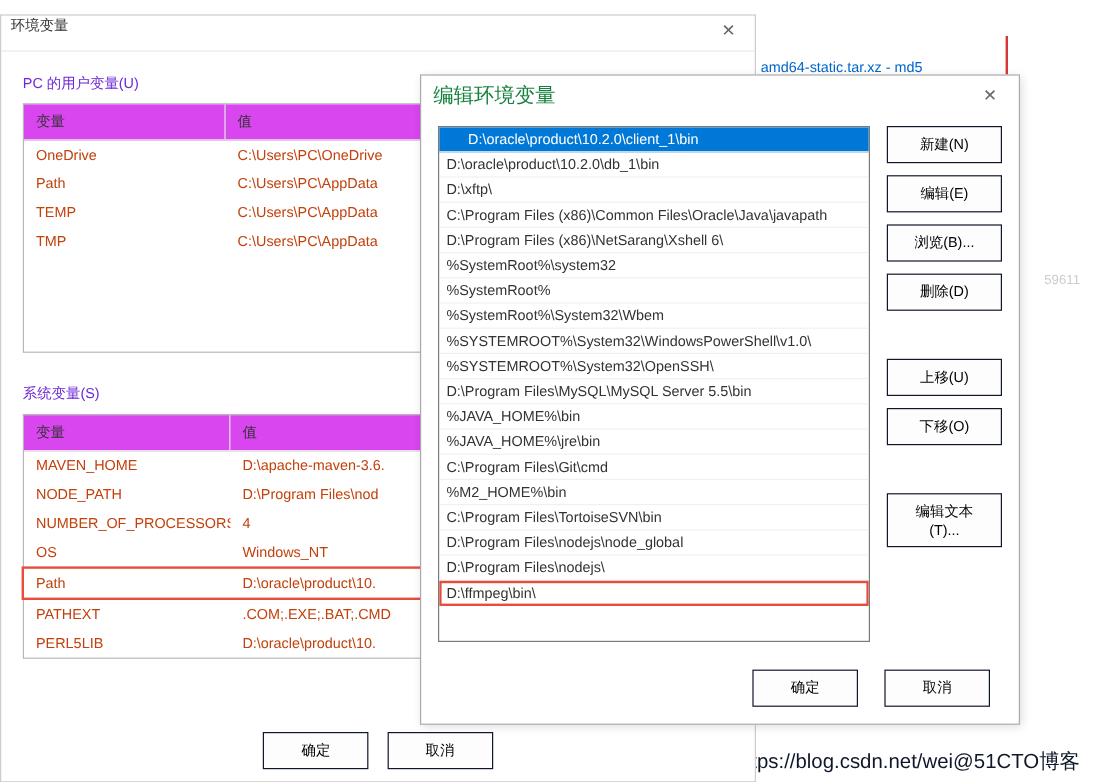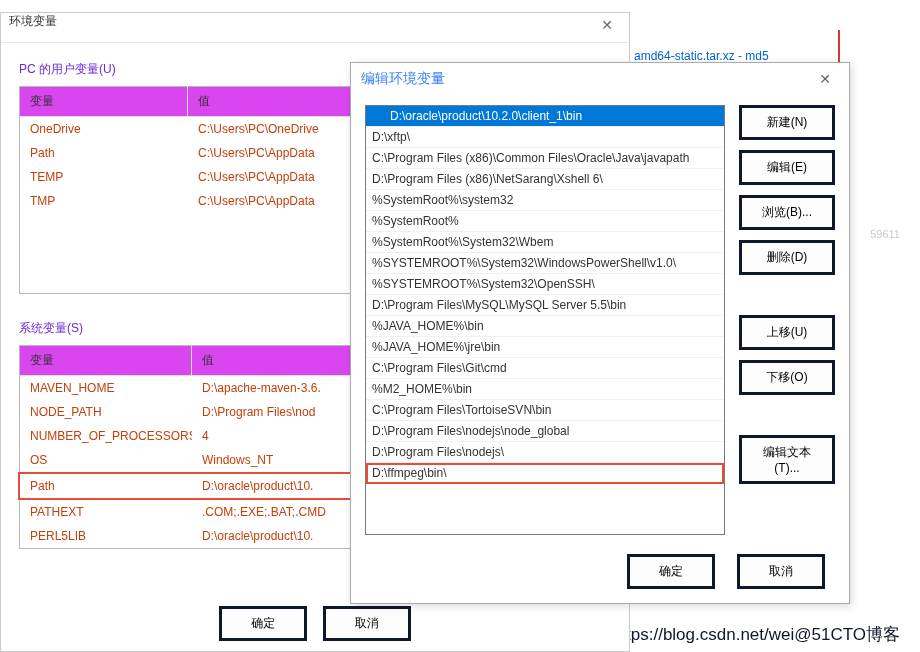--- a/index.html
+++ b/index.html
@@ -35,32 +35,32 @@
     .td-var { width: 168px; }
     .td-val { flex: 1; }
     
     .sys-table .td-var { width: 172px; }
     
     .row-highlight-red { border: 2px solid #e74c3c; margin-left: -2px; margin-right: -2px; }
     
     .dialog1-buttons { position: absolute; bottom: 10px; width: 100%; text-align: center; }
     .btn {
       display: inline-block; min-width: 88px; padding: 6px 16px; background: #fdfdfd;
-      border: 3px solid #0f172a; font-size: 12px; cursor: pointer; margin: 0 6px; text-align: center;
+      border: 1px solid #0f172a; font-size: 12px; cursor: pointer; margin: 0 6px; text-align: center;
     }
     
     .dialog2 {
       position: absolute; top: 62px; left: 350px; width: 500px; height: 542px;
       background: #fff; border: 1px solid #aaa; z-index: 2; box-shadow: 2px 2px 8px rgba(0,0,0,0.15);
     }
     .dialog2-titlebar {
       height: 32px; display: flex; align-items: center; justify-content: space-between;
       padding: 0 10px;
     }
-    .dialog2-title { font-size: 14px; color: #3b82f6; }
+    .dialog2-title { font-size: 17px; color: #15803d; }
     
     .dialog2-body { display: flex; padding: 10px 14px; gap: 14px; }
     
     .path-list {
       flex: 1; border: 1px solid #7a7a7a; background: #fff; height: 430px; overflow: hidden;
     }
     .path-item {
       padding: 3px 6px; font-size: 12px; color: #333; white-space: nowrap;
       overflow: hidden; border-bottom: 1px solid #f0f0f0; cursor: pointer;
     }
@@ -166,20 +166,21 @@
 
 <div class="dialog2">
   <div class="dialog2-titlebar">
     <span class="dialog2-title">编辑环境变量</span>
     <span class="close-x">✕</span>
   </div>
 
   <div class="dialog2-body">
     <div class="path-list" id="path-list">
         <div class="path-item selected">D:\oracle\product\10.2.0\client_1\bin</div>
+        <div class="path-item">D:\oracle\product\10.2.0\db_1\bin</div>
         <div class="path-item">D:\xftp\</div>
         <div class="path-item">C:\Program Files (x86)\Common Files\Oracle\Java\javapath</div>
         <div class="path-item">D:\Program Files (x86)\NetSarang\Xshell 6\</div>
         <div class="path-item">%SystemRoot%\system32</div>
         <div class="path-item">%SystemRoot%</div>
         <div class="path-item">%SystemRoot%\System32\Wbem</div>
         <div class="path-item">%SYSTEMROOT%\System32\WindowsPowerShell\v1.0\</div>
         <div class="path-item">%SYSTEMROOT%\System32\OpenSSH\</div>
         <div class="path-item">D:\Program Files\MySQL\MySQL Server 5.5\bin</div>
         <div class="path-item">%JAVA_HOME%\bin</div>

